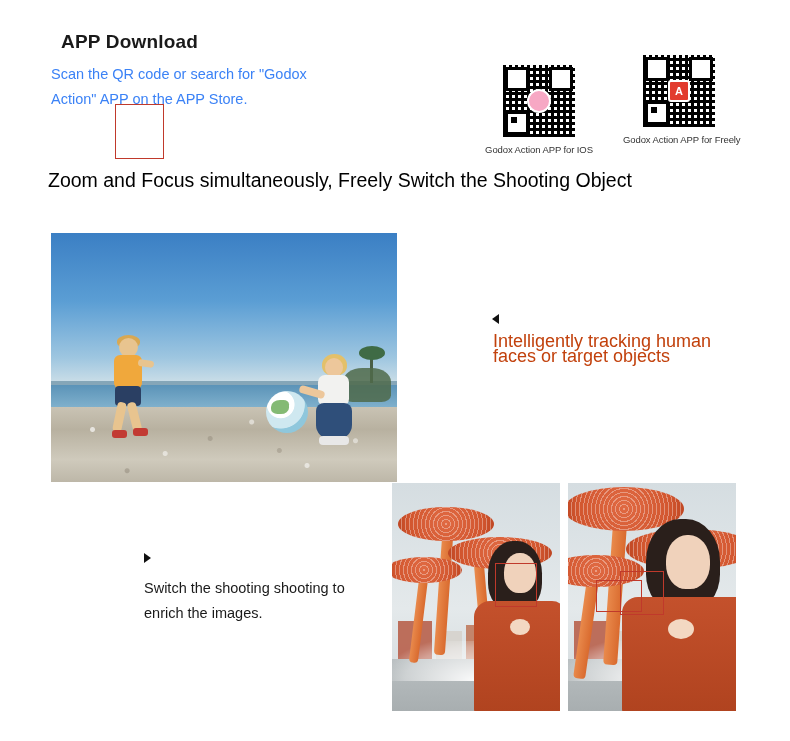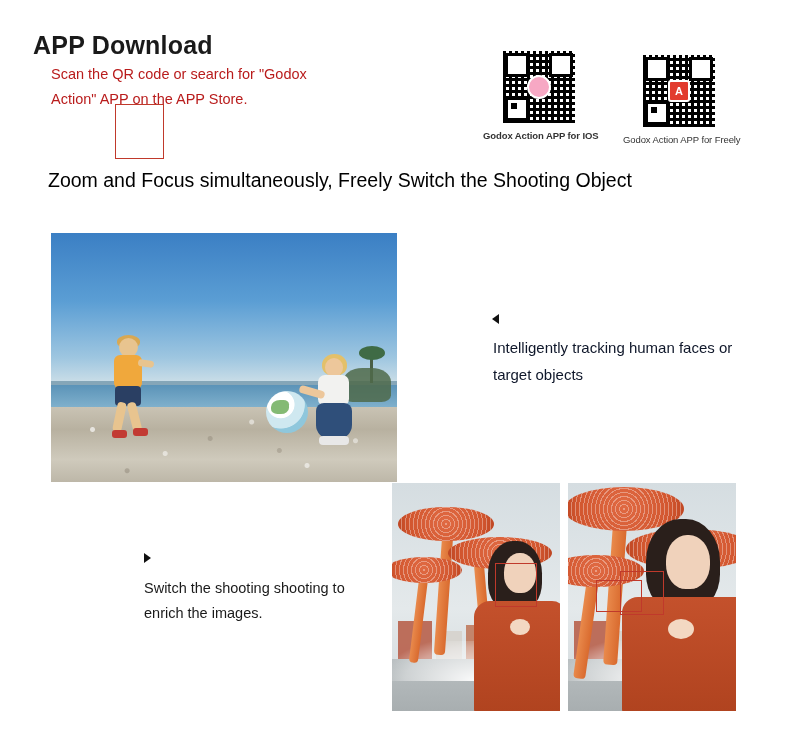--- a/index.html
+++ b/index.html
@@ -12,43 +12,43 @@
     height: 741px;
     position: relative;
     font-family: "Liberation Sans", sans-serif;
     color: #111111;
     overflow: hidden;
   }
 
   
   .app-download-title {
     position: absolute;
-    left: 33px;
+    left: 61px;
     top: 31px;
-    font-size: 25px;
+    font-size: 19px;
     font-weight: bold;
     letter-spacing: 0.2px;
     color: #1a1a1a;
   }
   .app-download-desc {
     position: absolute;
     left: 51px;
     top: 62px;
     width: 260px;
     font-size: 14.5px;
     line-height: 25px;
-    color: #b91c1c;
+    color: #3b82f6;
   }
 
   
   .qr-block {
     position: absolute;
     text-align: center;
   }
-  .qr-ios { left: 483px; top: 51px; width: 112px; font-weight: bold; }
+  .qr-ios { left: 483px; top: 65px; width: 112px; }
   .qr-android { left: 623px; top: 55px; width: 112px; }
 
   .qr-img {
     width: 72px;
     height: 72px;
     margin: 0 auto;
     position: relative;
     background-repeat: repeat;
     background-color: #ffffff;
     background-image:
@@ -330,23 +330,23 @@
     width: 30px; height: 9px; border-radius: 4px;
     background: #e8e8e8;
   }
 
   
   .tracking-caption {
     position: absolute;
     left: 493px;
     top: 334px;
     width: 240px;
-    font-size: 15px;
-    line-height: 27px;
-    color: #0f172a;
+    font-size: 18px;
+    line-height: 15px;
+    color: #c2410c;
   }
   .arrow-left {
     position: absolute;
     left: 492px;
     top: 314px;
     width: 0; height: 0;
     border-top: 5px solid transparent;
     border-bottom: 5px solid transparent;
     border-right: 7px solid #111;
   }

